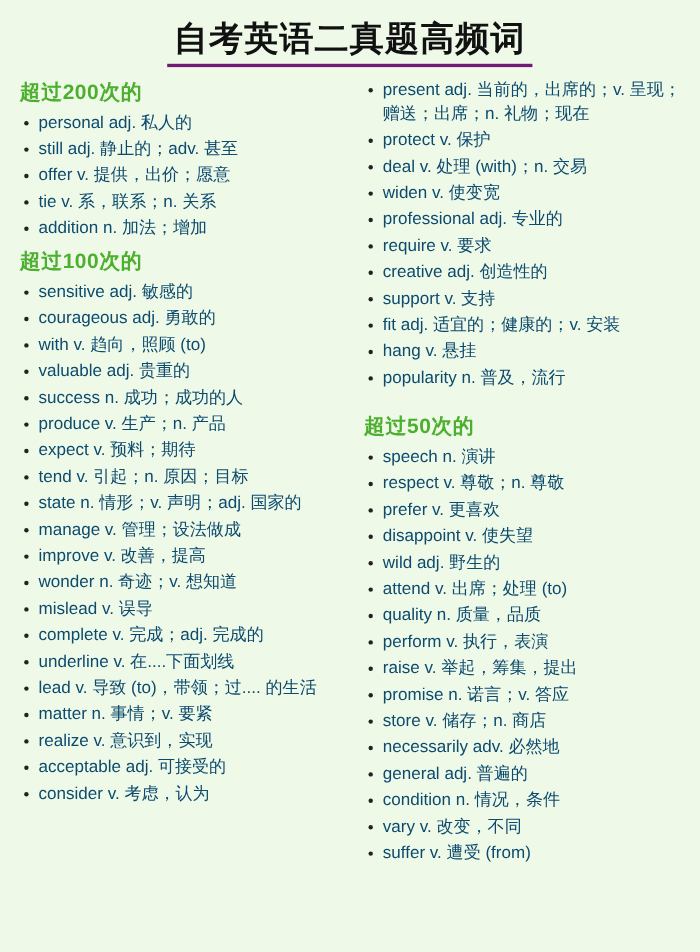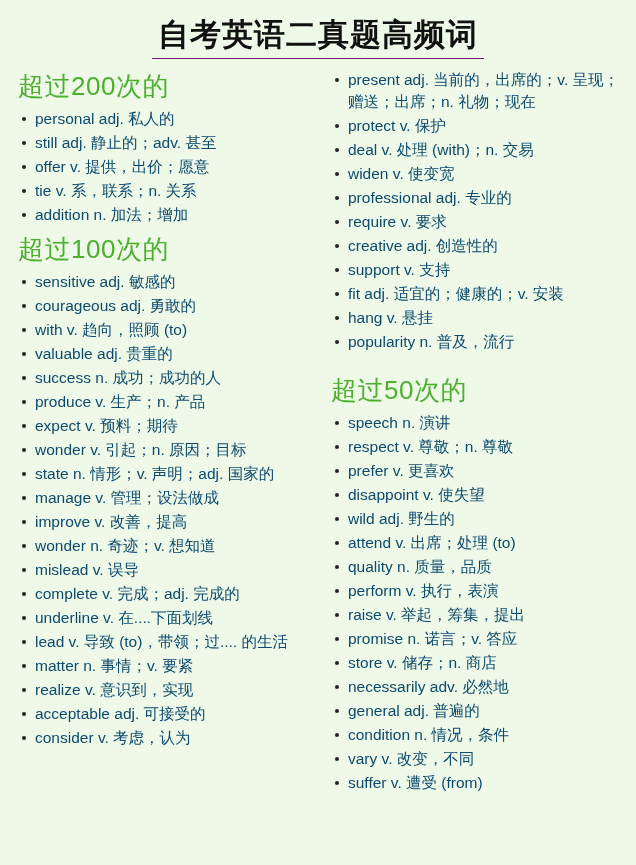--- a/index.html
+++ b/index.html
@@ -25,39 +25,39 @@
   .title-wrap {
     text-align: center;
     padding: 6px 0 10px 0;
   }
   .title {
     font-size: 31px;
     font-weight: bold;
     letter-spacing: 1px;
     color: #111111;
     display: inline-block;
-    border-bottom: 1px solid #701a75;
+    border-bottom: 3px solid #701a75;
     padding: 0 6px 6px 6px;
     line-height: 1.1;
   }
   .columns {
     display: flex;
     gap: 14px;
     align-items: flex-start;
   }
   .col {
     width: 50%;
     box-sizing: border-box;
   }
   .col-left { padding-left: 4px; }
   .col-right { padding-left: 6px; }
 
   .section-head {
-    font-size: 26px;
-    font-weight: normal;
+    font-size: 19px;
+    font-weight: bold;
     color: #4caf2e;
     margin: 6px 0 4px 0;
     letter-spacing: 0.5px;
   }
   .section-head.first { margin-top: 0; }
 
   ul.word-list {
     list-style: none;
     margin: 0 0 4px 0;
     padding: 0;
@@ -106,21 +106,21 @@
 
       <div class="section-head">超过100次的</div>
       <ul class="word-list">
         <li>sensitive adj. 敏感的</li>
         <li>courageous adj. 勇敢的</li>
         <li>with v. 趋向，照顾 (to)</li>
         <li>valuable adj. 贵重的</li>
         <li>success n. 成功；成功的人</li>
         <li>produce v. 生产；n. 产品</li>
         <li>expect v. 预料；期待</li>
-        <li>wonder v. 引起；n. 原因；目标</li>
+        <li>tend v. 引起；n. 原因；目标</li>
         <li>state n. 情形；v. 声明；adj. 国家的</li>
         <li>manage v. 管理；设法做成</li>
         <li>improve v. 改善，提高</li>
         <li>wonder n. 奇迹；v. 想知道</li>
         <li>mislead v. 误导</li>
         <li>complete v. 完成；adj. 完成的</li>
         <li>underline v. 在....下面划线</li>
         <li>lead v. 导致 (to)，带领；过.... 的生活</li>
         <li>matter n. 事情；v. 要紧</li>
         <li>realize v. 意识到，实现</li>

